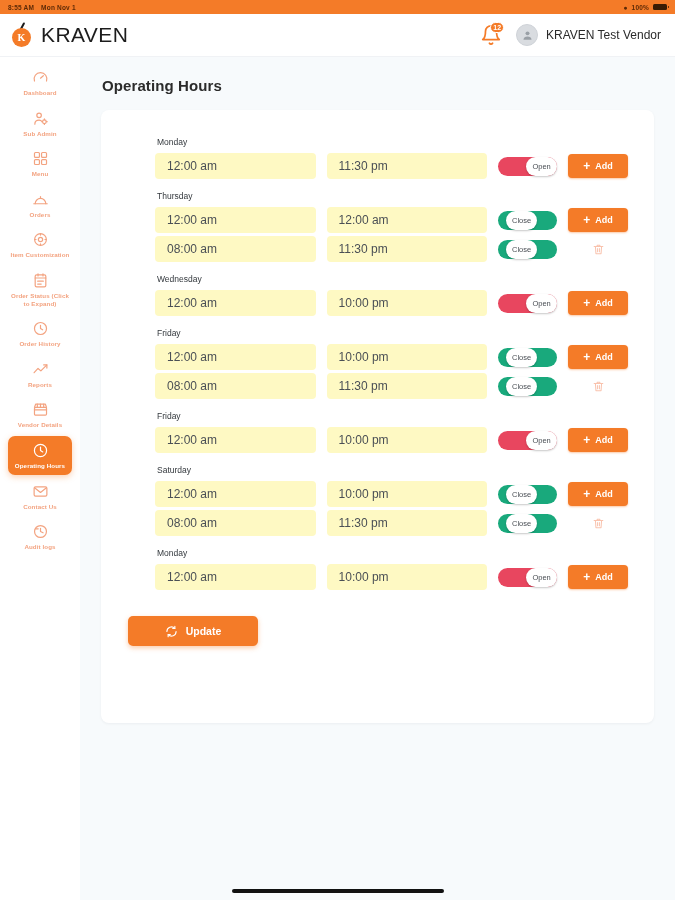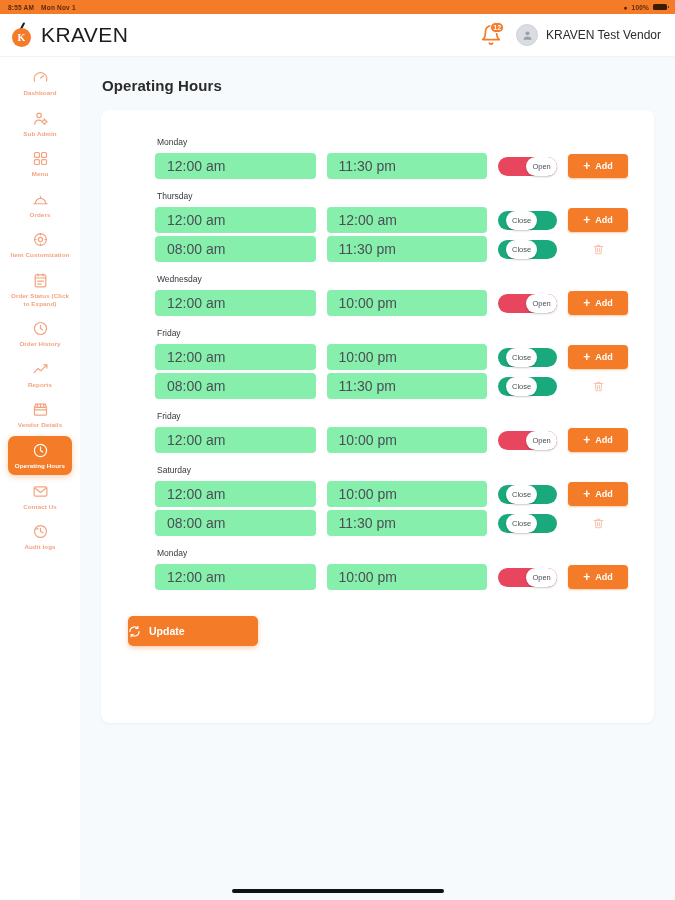--- a/index.html
+++ b/index.html
@@ -88,23 +88,23 @@
   .card {
     background: #ffffff; border-radius: 8px; padding: 18px 26px 26px 26px;
     box-shadow: 0 1px 3px rgba(16,24,40,.05);
     min-height: 613px;
   }
 
   .day-block { margin-bottom: 1px; margin-left: 28px; }
   .day-label { font-size: 8.5px; color: #33383d; font-weight: 500; padding: 9px 2px 6px 2px; }
   .slot-row { display: flex; align-items: center; gap: 11px; margin-bottom: 3px; }
   .time-field {
-    height: 26px; background: #86efac; border-radius: 4px;
+    height: 26px; background: #fef9c3; border-radius: 4px;
     display: flex; align-items: center; padding: 0 12px;
-    font-size: 14px; color: #4a4f55; cursor: pointer; user-select: none;
+    font-size: 12px; color: #4a4f55; cursor: pointer; user-select: none;
   }
   .time-field.from { width: 179px; }
   .time-field.to   { width: 179px; }
 
   
   .toggle {
     width: 59px; height: 19px; border-radius: 10px; position: relative;
     cursor: pointer; display: flex; align-items: center; flex: 0 0 auto;
   }
   .toggle .track { position: absolute; inset: 0; border-radius: 10px; }
@@ -128,21 +128,21 @@
   }
   .add-btn .plus { font-size: 12px; line-height: 1; font-weight: 700; }
   .del-btn {
     width: 68px; height: 24px; display: flex; align-items: center; justify-content: center;
     background: none; border: none; cursor: pointer; color: #F9C3AE;
   }
 
   .update-btn {
     margin: 26px 0 0 1px; width: 130px; height: 30px; border: none; border-radius: 5px;
     background: #F47B28; color: #fff; font-size: 10.5px; font-weight: 600;
-    display: flex; align-items: center; justify-content: flex-start; gap: 8px;
+    display: flex; align-items: center; justify-content: center; gap: 8px;
     cursor: pointer; font-family: "Liberation Sans", sans-serif;
     box-shadow: 0 2px 5px rgba(244,123,40,.38);
   }
 
   .home-indicator {
     position: absolute; left: 50%; transform: translateX(-50%);
     bottom: 7px; width: 212px; height: 4px; border-radius: 3px; background: #111;
   }
 </style>
 </head>

